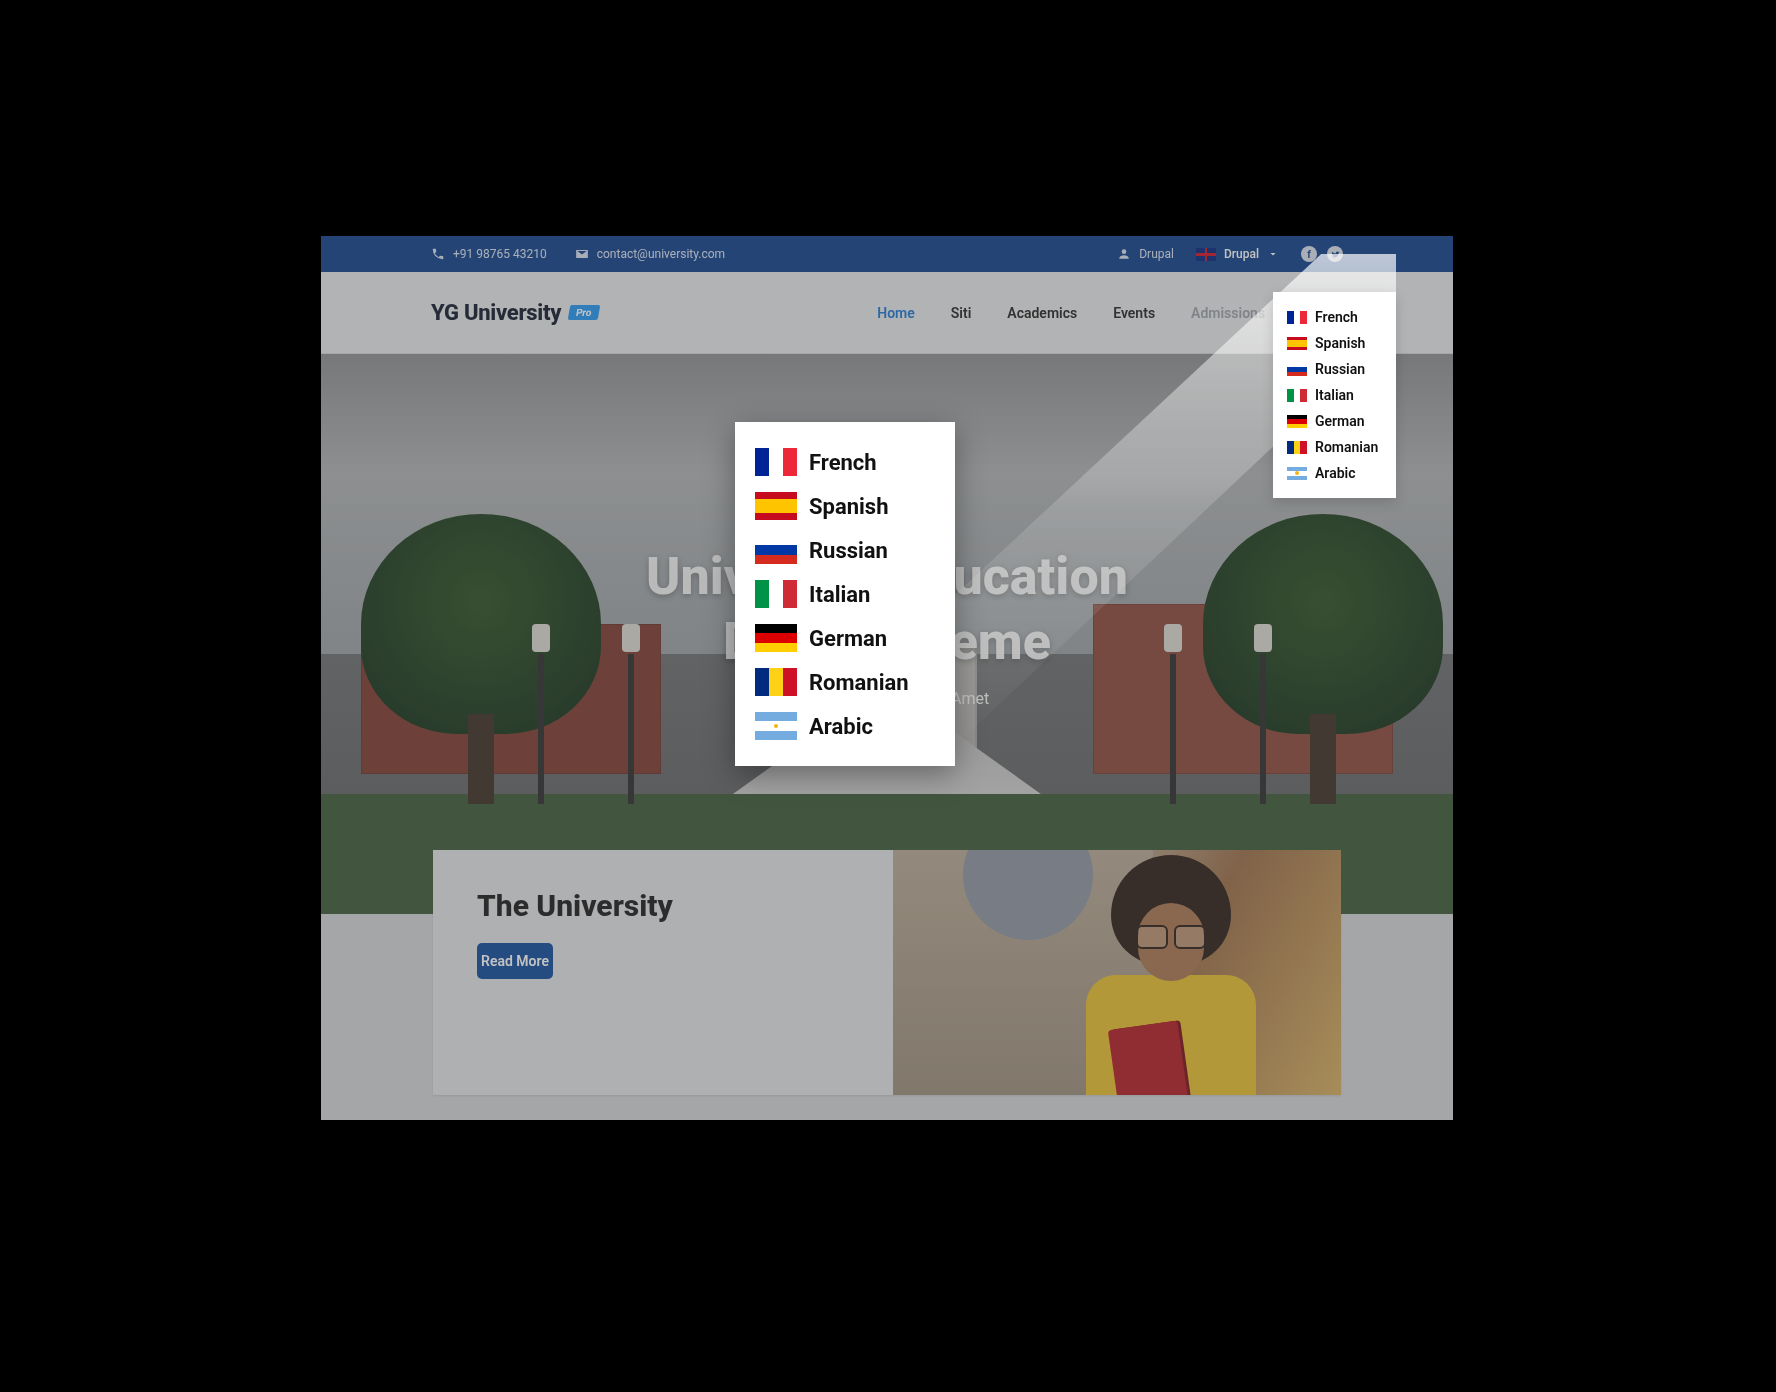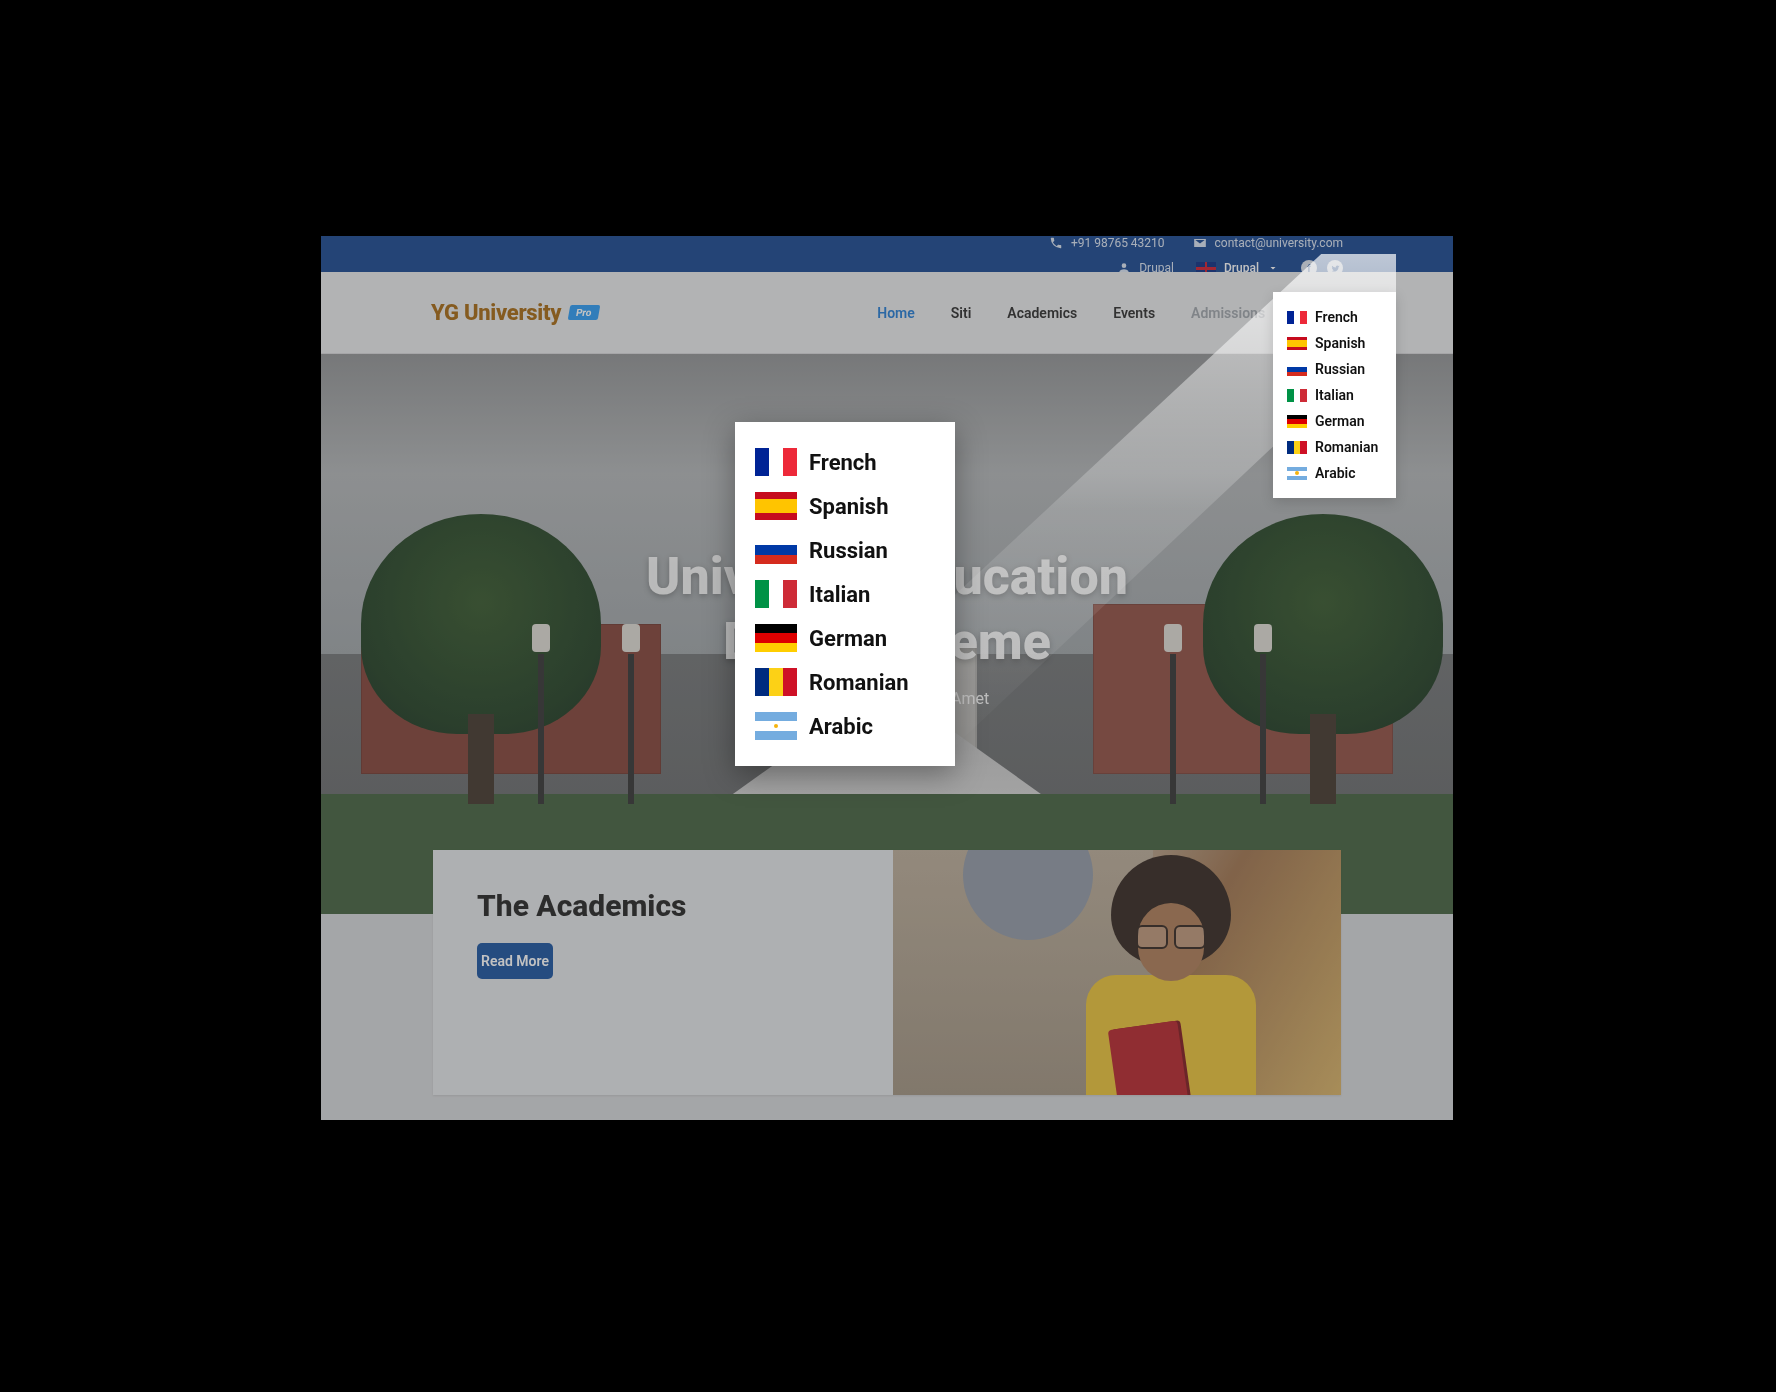--- a/index.html
+++ b/index.html
@@ -35,26 +35,25 @@
     background: rgba(80,80,80,0.35);
     pointer-events: none;
     z-index: 5;
   }
   
   .topbar {
     height: 36px;
     background: #0d3e8a;
     color: #d8e2f1;
     display: flex;
-    align-items: flex-end;
+    align-items: center;
     padding: 0 110px 0 110px;
     font-size: 12px;
     position: relative;
     z-index: 1;
-    flex-direction: column;
   }
   .topbar .left { display: flex; align-items: center; gap: 28px; }
   .topbar .item { display: flex; align-items: center; gap: 8px; }
   .topbar .right { margin-left: auto; display: flex; align-items: center; gap: 14px; }
   .lang-btn {
     display: flex; align-items: center; gap: 8px;
     background: #0d3e8a;
     padding: 0 8px;
     height: 36px;
     cursor: pointer;
@@ -75,21 +74,21 @@
     height: 82px;
     background: #e7e8ea;
     display: flex;
     align-items: center;
     padding: 0 110px;
     border-bottom: 1px solid rgba(0,0,0,0.08);
     position: relative;
     z-index: 1;
   }
   .logo-wrap { display:flex; align-items:center; gap:8px; }
-  .logo-text { font-size: 22px; font-weight: 800; color:#a16207; letter-spacing:-0.3px;}
+  .logo-text { font-size: 22px; font-weight: 800; color:#0f172a; letter-spacing:-0.3px;}
   .pro-badge {
     background:#2196f3;
     color:#fff;
     font-size:10px; font-weight:700;
     padding:2px 7px;
     transform: skewX(-10deg);
     border-radius:2px;
   }
   .nav-links { margin-left:auto; display:flex; gap:36px; font-size:14px; font-weight:600; }
   .nav-links a { color:#222; text-decoration:none; cursor:pointer; }
@@ -368,21 +367,21 @@
 
       <div class="hero-title">
         <span>University Education</span><br>
         <span>Drupal Theme</span>
       </div>
       <div class="hero-sub">Lorem Ipsum Dolor Siti Amet</div>
     </div>
 
     <div class="info-card">
       <div class="info-left">
-        <div class="info-title">The Academics</div>
+        <div class="info-title">The University</div>
         <div class="read-more">Read More</div>
       </div>
       <div class="info-right">
         <div class="bldg-bg"></div>
         <div class="dome"></div>
         <div class="student">
           <div class="torso"></div>
           <div class="book"></div>
           <div class="hair"></div>
           <div class="face"></div>

